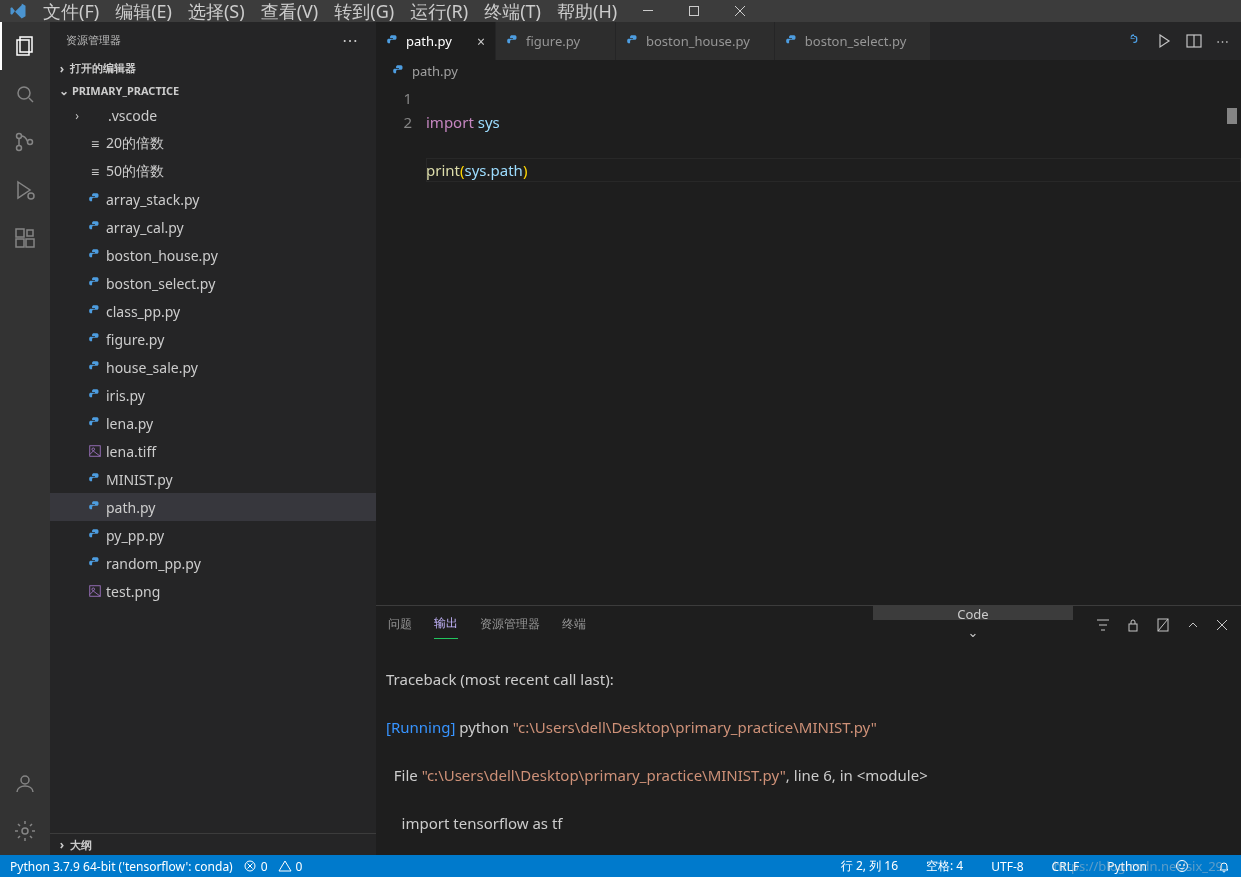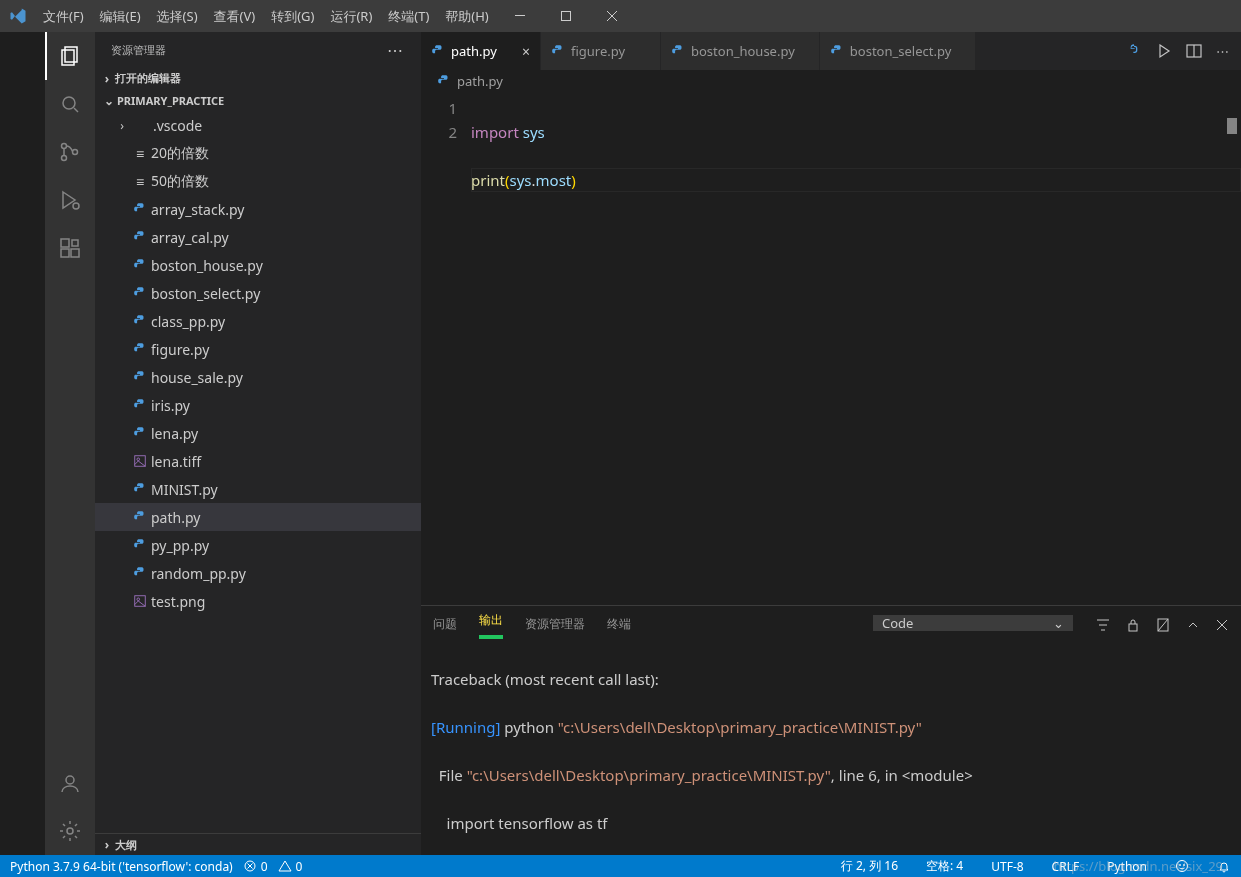--- a/index.html
+++ b/index.html
@@ -1,24 +1,24 @@
 <!DOCTYPE html>
 <html><head>
 <meta charset="utf-8">
 <style>
 * { box-sizing: border-box; margin: 0; padding: 0; font-family: "Segoe UI", system-ui, sans-serif; }
 body { width: 1241px; height: 877px; background: #1e1e1e; color: #cccccc; overflow: hidden; font-size: 13px; display: flex; flex-direction: column; }
-.titlebar { height: 32px; background: #3c3c3c; display: flex; align-items: center; color: #cccccc; font-size: 13px; }
+.titlebar { height: 22px; background: #3c3c3c; display: flex; align-items: center; color: #cccccc; font-size: 18px; }
 .titlebar-logo { width: 35px; display: flex; justify-content: center; align-items: center; }
 .menubar { display: flex; }
 .menubar .menu-item { padding: 0 8px; height: 30px; display: flex; align-items: center; cursor: default; }
 .titlebar-center { flex: 1; text-align: center; color: #cccccc; }
 .win-controls { display: flex; }
 .win-btn { width: 46px; height: 30px; display: flex; justify-content: center; align-items: center; color: #cccccc; font-size: 10px; }
-.main { flex: 1; display: flex; min-height: 0; padding-left: 45px; }
+.main { flex: 1; display: flex; min-height: 0; }
 .activitybar { width: 50px; background: #333333; display: flex; flex-direction: column; justify-content: space-between; }
 .ab-group { display: flex; flex-direction: column; }
 .ab-item { width: 50px; height: 48px; display: flex; justify-content: center; align-items: center; color: #858585; position: relative; }
 .ab-item.active { color: #ffffff; }
 .ab-item.active::before { content: ""; position: absolute; left: 0; top: 0; width: 2px; height: 100%; background: #ffffff; }
 .sidebar { width: 326px; background: #252526; display: flex; flex-direction: column; color: #cccccc; }
 .sidebar-title-row { height: 35px; display: flex; align-items: center; justify-content: space-between; padding: 0 16px; color: #bbbbbb; font-size: 11px; }
 .sidebar-title-row .ellipsis { font-size: 16px; color: #c5c5c5; letter-spacing: 2px; }
 .section-header { height: 22px; display: flex; align-items: center; padding: 0 4px 0 4px; font-size: 11px; font-weight: 700; cursor: default; }
 .section-header .chev { width: 16px; text-align: center; font-size: 12px; }
@@ -52,23 +52,23 @@
 .code .id { color: #9cdcfe; }
 .code .br { color: #ffd700; }
 .code .txt { color: #d4d4d4; }
 .code .cursor-line { position: relative; }
 .code .cursor-line::after { content:""; position:absolute; inset:0; border: 1px solid #282828; pointer-events:none; }
 .minimap { position:absolute; right:0; top:0; width:80px; height:100%; }
 .minimap .hl { position:absolute; right:4px; top:26px; width:10px; height:16px; background: rgba(200,200,200,0.6); }
 .panel { height: 250px; border-top: 1px solid #3c3c3c; display: flex; flex-direction: column; background: #1e1e1e; }
 .panel-tabs { height: 33px; display: flex; align-items: flex-end; padding: 0 12px; gap: 22px; color: #969696; font-size: 12px; }
 .ptab { padding-bottom: 6px; cursor: default; }
-.ptab.active { color: #fde047; border-bottom: 4px solid #22c55e; }
+.ptab.active { color: #c4b5fd; border-bottom: 1px solid #22c55e; }
 .panel-tabs .spacer { flex: 1; }
-.panel-select { width: 200px; height: 16px; background: #3c3c3c; border: 1px solid #3c3c3c; color: #cccccc; display: flex; align-items: center; justify-content: space-between; padding: 0 8px; font-size: 13px; margin-bottom: 8px; }
+.panel-select { width: 200px; height: 16px; background: #3c3c3c; border: 1px solid #3c3c3c; color: #cccccc; display: flex; align-items: center; justify-content: space-between; padding: 0 8px; font-size: 13px; margin-bottom: 19px; flex-direction: column; }
 .panel-icons { display: flex; gap: 14px; color: #c5c5c5; margin-bottom: 6px; align-items: center; }
 .panel-body { flex: 1; padding: 4px 10px 0 10px; font-family: Consolas, "Courier New", monospace; font-size: 15px; line-height: 24px; overflow: hidden; white-space: pre; color: #cccccc; }
 .panel-body .running, .panel-body .done { color: #3794ff; }
 .panel-body .path { color: #ce9178; }
 .statusbar { height: 22px; background: #007acc; display: flex; align-items: center; color: #ffffff; font-size: 12px; padding: 0 10px; gap: 10px; }
 .statusbar .right { margin-left: auto; display: flex; gap: 28px; }
 .statusbar .item { display: flex; align-items: center; gap: 4px; }
 .watermark { position: absolute; right: 18px; bottom: 2px; color: rgba(200,200,200,0.45); font-size: 13px; pointer-events: none; margin-top: 42px; }
 svg { display: block; }
 </style>
@@ -407,21 +407,21 @@
       </span>
       <span>path.py</span>
     </div>
     <div class="editor">
       <div class="gutter">
         <div>1</div>
         <div>2</div>
       </div>
       <div class="code">
 <div><span class="kw">import</span><span class="txt"> </span><span class="id">sys</span></div>
-<div class="cursor-line"><span class="fn">print</span><span class="br">(</span><span class="id">sys</span><span class="txt">.</span><span class="id">most</span><span class="br">)</span></div>
+<div class="cursor-line"><span class="fn">print</span><span class="br">(</span><span class="id">sys</span><span class="txt">.</span><span class="id">path</span><span class="br">)</span></div>
       </div>
       <div class="minimap">
           <div class="hl"></div>
         </div>
     </div>
 
     <div class="panel">
       <div class="panel-tabs">
         <div class="ptab">问题</div>
         <div class="ptab active">输出</div>

